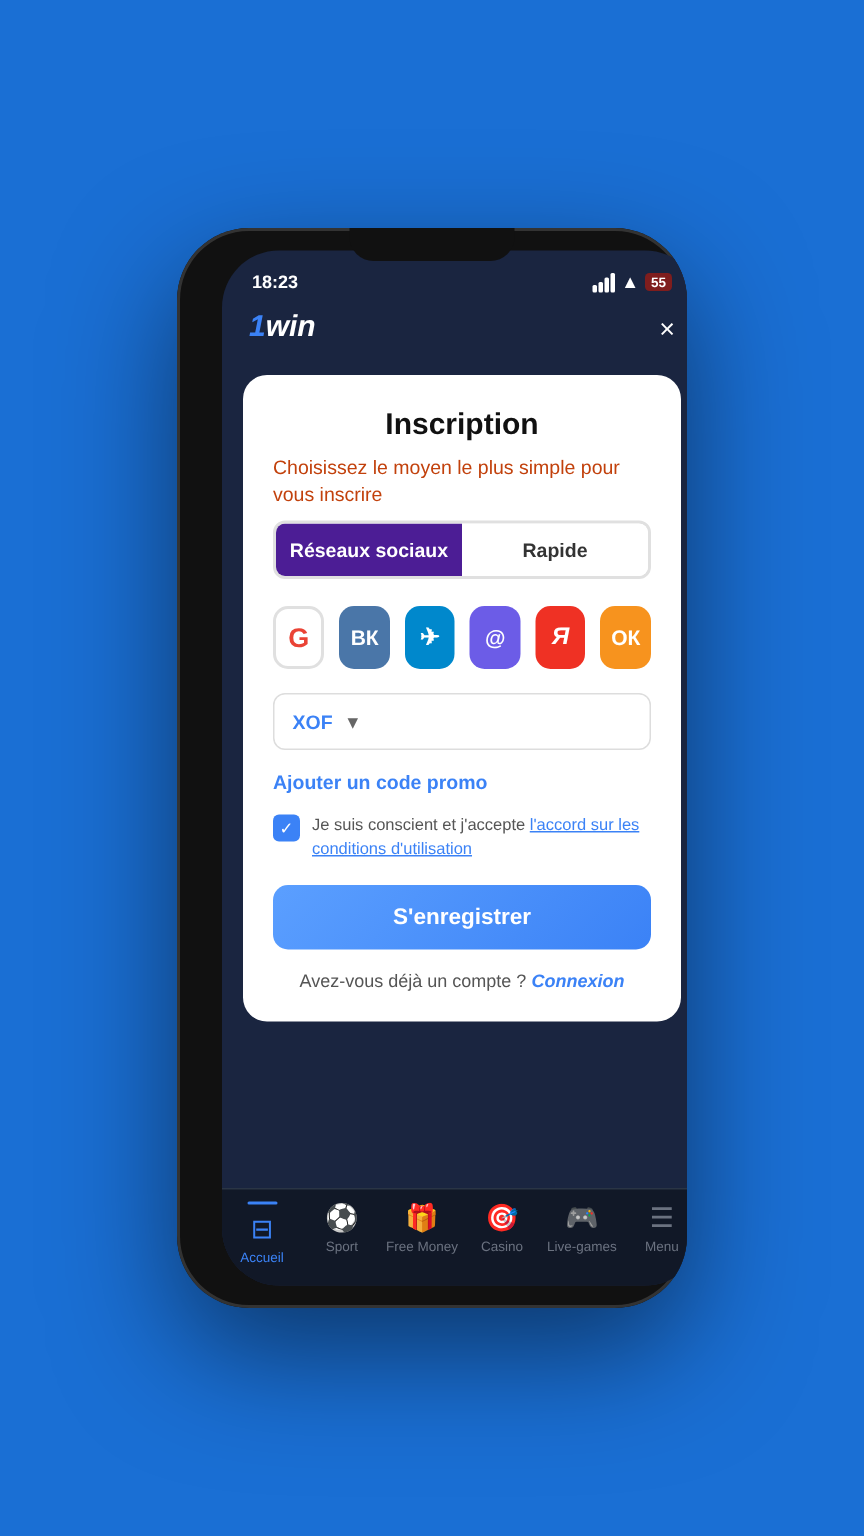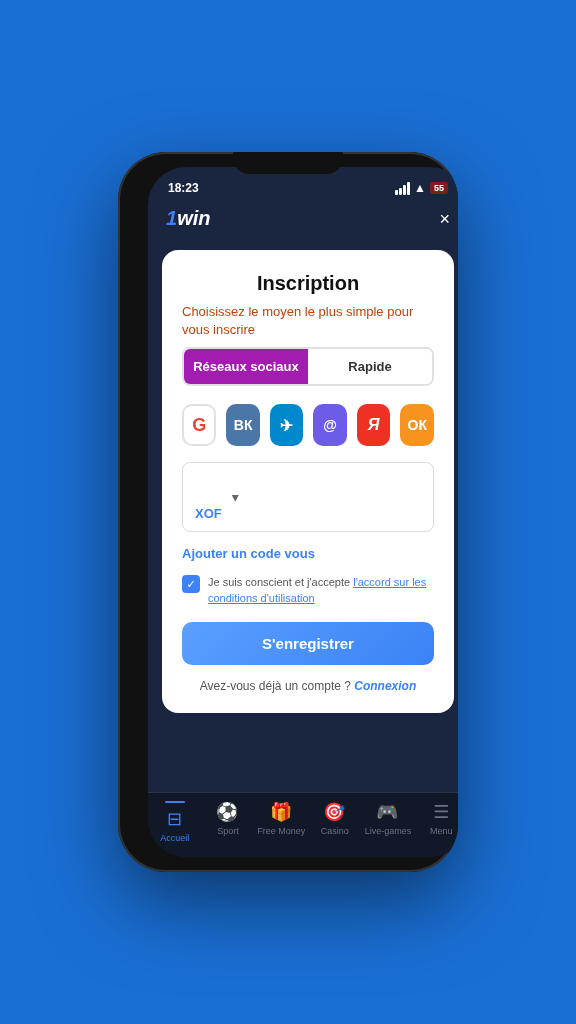--- a/index.html
+++ b/index.html
@@ -194,21 +194,21 @@
       flex: 1;
       padding: 10px 0;
       text-align: center;
       font-size: 13px;
       font-weight: 600;
       cursor: pointer;
       border: none;
     }
 
     .tab.active {
-      background: #a21caf;
+      background: #4c1d95;
       color: white;
     }
 
     .tab.inactive {
       background: white;
       color: #333;
     }
 
     
     .social-icons {
@@ -247,21 +247,20 @@
       margin-bottom: 14px;
       cursor: pointer;
       background: white;
     }
 
     .currency-code {
       color: #3b82f6;
       font-weight: 700;
       font-size: 13px;
       margin-right: 10px;
-      margin-top: 33px;
     }
 
     .currency-name {
       color: #333;
       font-size: 12px;
       flex: 1;
     }
 
     .chevron {
       color: #666;
@@ -447,21 +446,21 @@
           </div>
         </div>
 
         
         <div class="currency-select">
           <span class="currency-code">XOF</span>
           <span class="chevron">▾</span>
         </div>
 
         
-        <div class="promo-link">Ajouter un code vous</div>
+        <div class="promo-link">Ajouter un code promo</div>
 
         
         <div class="terms-row">
           <div class="checkbox">
             <span class="checkbox-check">✓</span>
           </div>
           <div class="terms-text">
             <span>Je suis conscient et j'accepte </span><span class="terms-link">l'accord sur les conditions d'utilisation</span>
           </div>
         </div>

